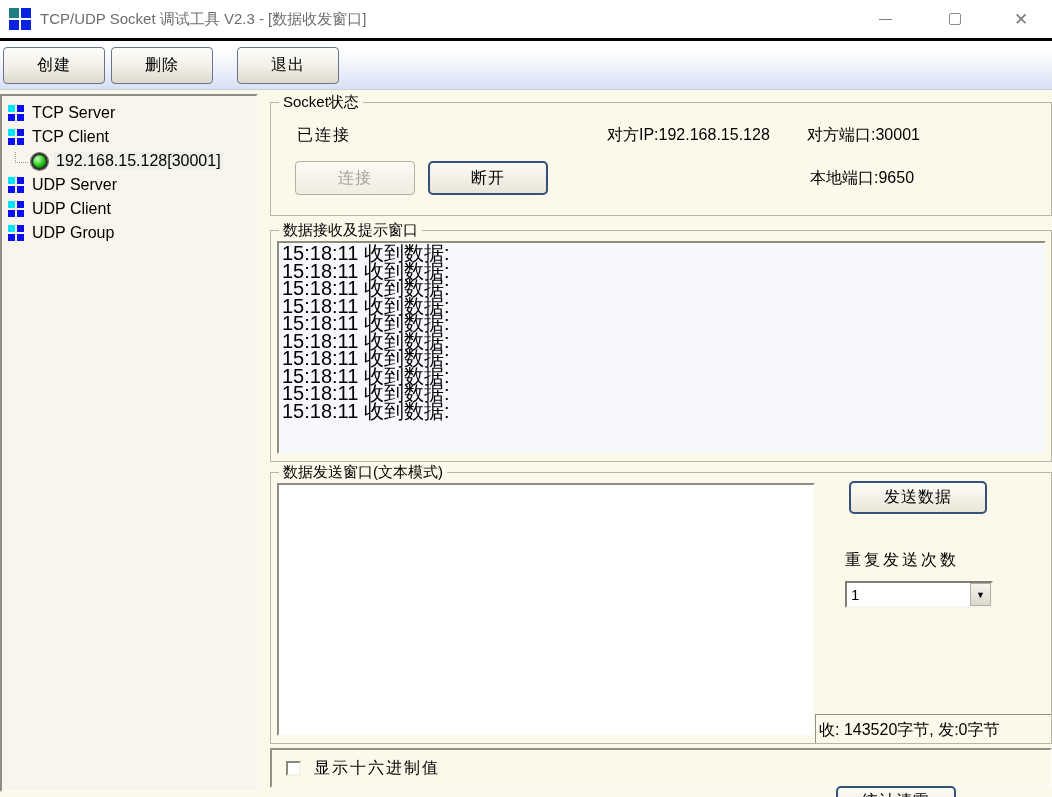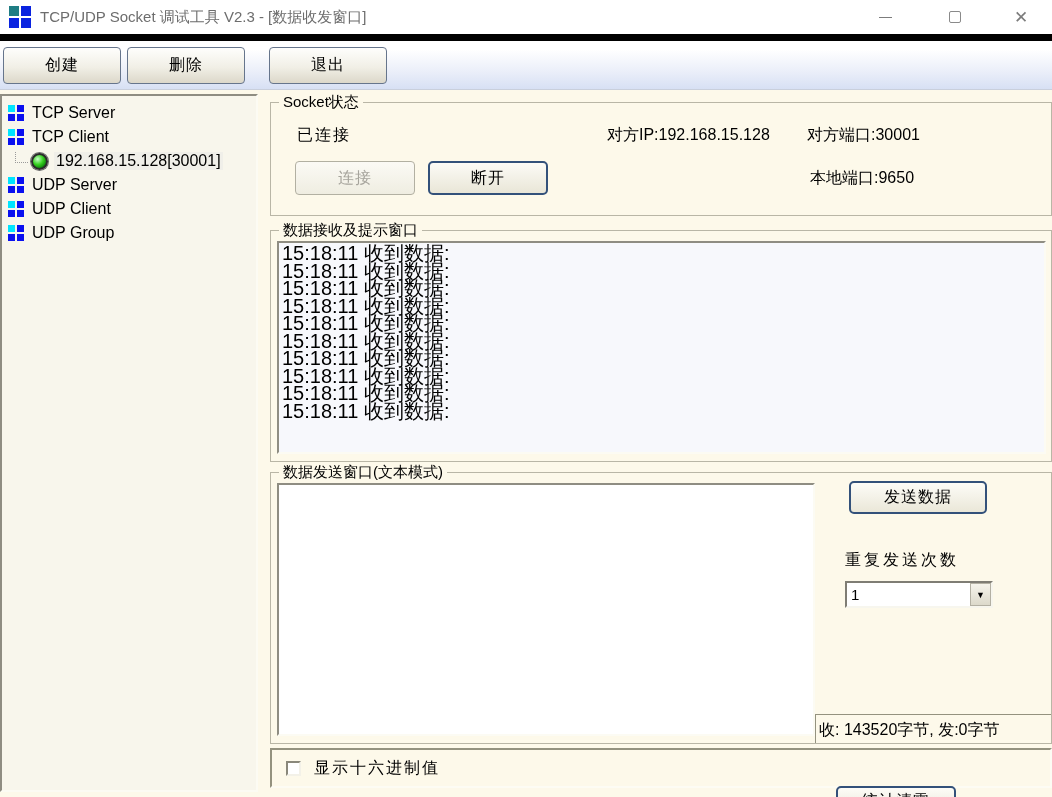--- a/index.html
+++ b/index.html
@@ -1,36 +1,36 @@
 <!DOCTYPE html>
 <html><head>
 <meta charset="utf-8">
 <style>
   * { margin:0; padding:0; box-sizing:border-box; }
   html,body { width:1052px; height:797px; overflow:hidden; }
   body { font-family:"Liberation Sans","DejaVu Sans",sans-serif; color:#000; }
   .window { width:1052px; height:797px; display:flex; flex-direction:column; background:#fdf9ea; }
 
   
-  .titlebar { height:41px; flex:none; background:#ffffff; display:flex; align-items:center; padding-left:9px; border-bottom:7px solid #000000; }
+  .titlebar { height:41px; flex:none; background:#ffffff; display:flex; align-items:center; padding-left:9px; border-bottom:3px solid #000000; }
   .app-icon { width:22px; height:22px; display:grid; grid-template-columns:10px 10px; grid-template-rows:10px 10px; gap:2px; flex:none; }
   .app-icon span { display:block; }
   .app-icon .sq-tl { background:#1f7d84; }
   .app-icon .sq { background:#0a23e0; }
   .title-text { margin-left:9px; font-size:15px; color:#6d6d6d; white-space:nowrap; }
   .win-controls { margin-left:auto; display:flex; height:100%; }
   .win-btn { width:70px; height:100%; display:flex; align-items:center; justify-content:center; color:#7c7c7c; cursor:default; }
   .win-btn:last-child { width:62px; }
   .glyph-min { width:13px; height:0; border-top:1px solid #7c7c7c; display:block; }
   .glyph-max { width:12px; height:12px; border:1px solid #8a8a8a; border-radius:2px; display:block; }
   .glyph-close { font-size:17px; line-height:1; }
 
   
   .toolbar { height:49px; flex:none; background:linear-gradient(#ffffff 18%, #eaeef9 65%, #d7e0f4 100%); border-bottom:1px solid #c9cfdc; display:flex; align-items:center; padding-left:3px; }
-  .tb-btn { width:118px; height:37px; font-family:inherit; font-size:16px; letter-spacing:1px; background:linear-gradient(#fefefc, #f1efe6 55%, #dcd8ca); border:1px solid #66758c; border-radius:4px; cursor:default; }
+  .tb-btn { width:102px; height:37px; font-family:inherit; font-size:16px; letter-spacing:1px; background:linear-gradient(#fefefc, #f1efe6 55%, #dcd8ca); border:1px solid #66758c; border-radius:4px; cursor:default; }
   .tb-btn + .tb-btn { margin-left:6px; }
   .tb-btn.exit { margin-left:24px; }
 
   
   .main { flex:1; display:flex; background:#fdf9ea; padding-top:2px; min-height:0; }
 
   .tree-panel { width:258px; flex:none; margin:2px 0 5px 0; background:#f8f6ec; border:2px solid; border-color:#8f8d82 #fcfbf3 #fcfbf3 #8f8d82; padding:5px 2px; }
   .tree-item { display:flex; align-items:center; height:24px; font-size:16px; white-space:nowrap; }
   .tree-icon { width:17px; height:17px; flex:none; display:grid; grid-template-columns:7px 7px; grid-template-rows:7px 7px; gap:2px; margin:0 7px 0 4px; }
   .tree-icon span { display:block; }

